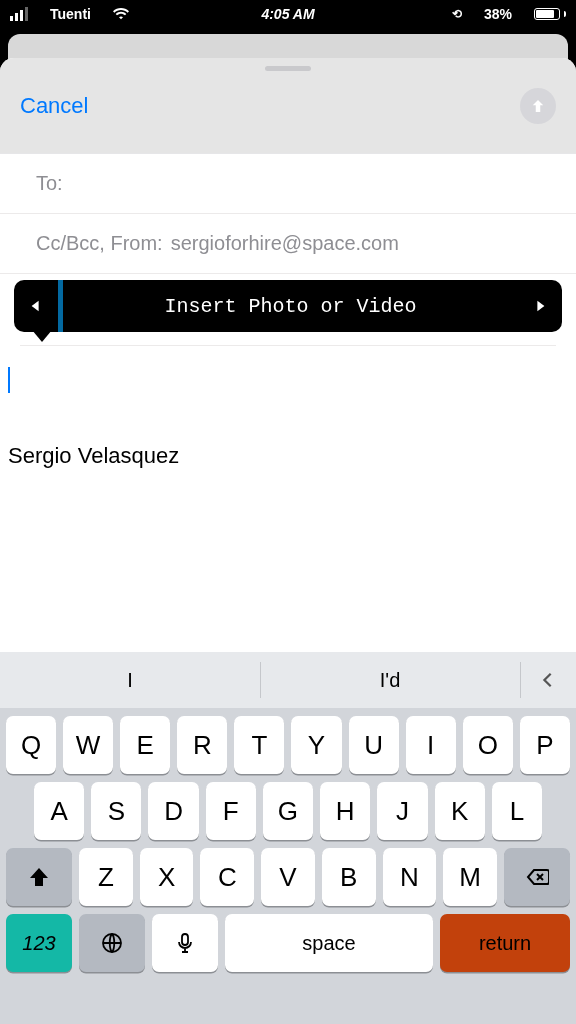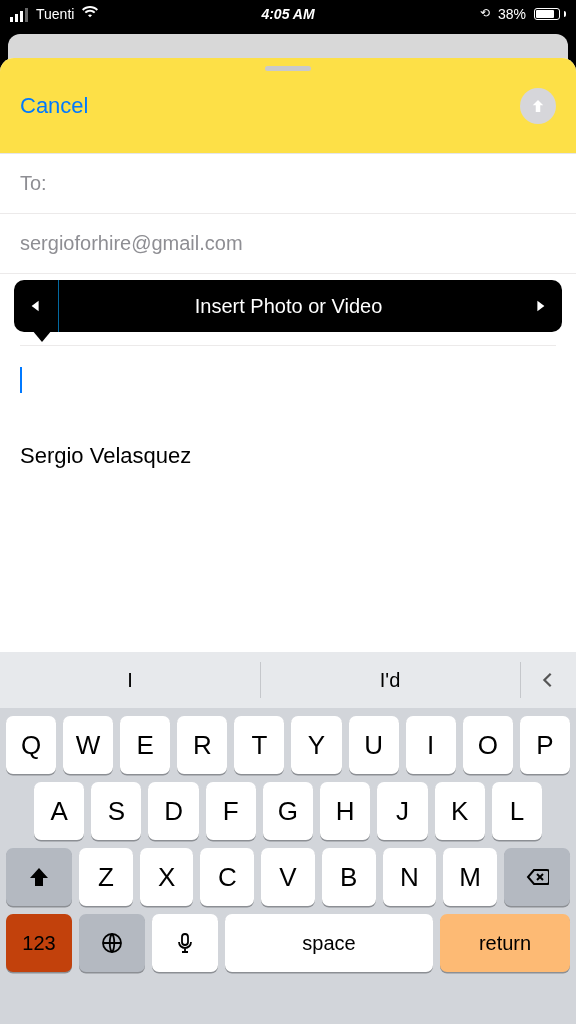--- a/index.html
+++ b/index.html
@@ -1,83 +1,83 @@
 <!DOCTYPE html>
 <html><head>
 <meta charset="utf-8">
 <style>
   * { box-sizing: border-box; margin: 0; padding: 0; font-family: -apple-system, "Helvetica Neue", Arial, sans-serif; }
   html, body { width: 576px; height: 1024px; background: #000; overflow: hidden; }
   .device { width: 576px; height: 1024px; position: relative; background:#000; }
 
   
   .statusbar { height: 28px; color:#fff; font-size:14px; display:flex; align-items:center; justify-content:space-between; padding:0 10px; }
-  .sb-left, .sb-right { display:flex; gap:8px; }
+  .sb-left, .sb-right { display:flex; align-items:center; gap:22px;font-weight:bold; }
   .sb-time { position:absolute; left:50%; transform:translateX(-50%); font-weight:600;font-style:italic; }
   .signal { display:flex; align-items:flex-end; gap:2px; }
   .signal span { width:3px; background:#fff; display:block; }
   .signal span:nth-child(1){height:5px}
   .signal span:nth-child(2){height:8px}
   .signal span:nth-child(3){height:11px}
   .signal span:nth-child(4){height:14px;background:#666}
   .wifi { width:16px; height:12px; }
   .lockrot { font-size:12px; }
   .battery { display:flex; align-items:center; gap:4px; }
   .batt-body { width:26px; height:12px; border:1.5px solid #fff; border-radius:3px; position:relative; padding:1px; }
   .batt-fill { background:#fff; height:100%; border-radius:1px; }
   .batt-cap { width:2px; height:6px; background:#fff; border-radius:0 2px 2px 0; }
 
   
   .undercard { position:absolute; top:34px; left:8px; right:8px; height:40px; background:#d8d8d8; border-radius:12px 12px 0 0; }
 
   
   .sheet { position:absolute; top:58px; left:0; right:0; bottom:0; background:#fff; border-radius:14px 14px 0 0; overflow:hidden; }
-  .sheet-header { height:96px; background:#fde047; display:flex; align-items:center; justify-content:space-between; padding:0 20px; border-bottom:1px solid #e6e6e8; position:relative; }
+  .sheet-header { height:96px; background:#e5e5e5; display:flex; align-items:center; justify-content:space-between; padding:0 20px; border-bottom:1px solid #e6e6e8; position:relative; }
   .grabber { position:absolute; top:8px; left:50%; transform:translateX(-50%); width:46px; height:5px; background:#c9c9cc; border-radius:3px; }
   .cancel { color:#0079ff; font-size:22px; }
   .title { font-size:22px; font-weight:700; color:#000; position:absolute; left:50%; transform:translateX(-50%); }
   .send-btn { width:36px; height:36px; border-radius:50%; background:#d6d6da; display:flex; align-items:center; justify-content:center; }
   .send-btn svg { width:18px; height:18px; }
 
   .fields { background:#fff; }
-  .field { padding:18px 20px; border-bottom:1px solid #eceaea; font-size:20px; color:#8e8e93; display:flex; gap:8px; align-items:center; }
+  .field { padding:18px 36px; border-bottom:1px solid #eceaea; font-size:20px; color:#8e8e93; display:flex; gap:8px; align-items:center; }
   .field .val { color:#8e8e93; }
 
   
   .popover-wrap { position:relative; height:72px; }
   .popover { position:absolute; top:6px; left:14px; right:14px; height:52px; background:#000; border-radius:10px; display:flex; align-items:stretch; color:#fff; font-size:20px; }
   .pop-arrow, .pop-item { display:flex; align-items:center; justify-content:center; }
   .pop-arrow { width:44px; }
   .pop-arrow svg { width:14px; height:16px; fill:#fff; }
-  .pop-item { flex:1; border-left:1px solid #0369a1; padding:0 20px; white-space:nowrap; }
+  .pop-item { flex:1; border-left:5px solid #0369a1; padding:0 20px; white-space:nowrap;font-family:Liberation Mono, monospace; }
   .pop-item:first-of-type { border-left:none; }
   .popover-tail { position:absolute; top:56px; left:32px; width:0; height:0; border-left:10px solid transparent; border-right:10px solid transparent; border-top:12px solid #000; }
   .sub-divider { position:absolute; bottom:0; left:20px; right:20px; height:1px; background:#eceaea; }
 
   
-  .body-area { padding:18px 20px; font-size:22px; color:#000; line-height:1.4; }
+  .body-area { padding:18px 8px; font-size:22px; color:#000; line-height:1.4; }
   .caret { display:inline-block; width:2px; height:26px; background:#0079ff; vertical-align:middle; }
   .signature { margin-top:46px; }
 
   
   .keyboard { position:absolute; bottom:0; left:0; right:0; height:372px; background:#d2d5da; }
   .suggest { height:56px; display:flex; align-items:stretch; background:#e7e9ec; }
   .sug { flex:1; display:flex; align-items:center; justify-content:center; font-size:20px; color:#000; position:relative; }
   .sug + .sug::before { content:""; position:absolute; left:0; top:10px; bottom:10px; width:1px; background:#c5c7cb; }
   .sug.collapse { flex:0 0 56px; }
   .sug.collapse svg { width:16px; height:18px; stroke:#555; fill:none; stroke-width:2.5; }
 
   .krow { display:flex; gap:7px; padding:8px 6px 0 6px; }
   .krow.r2 { padding-left:34px; padding-right:34px; }
   .key { flex:1; height:58px; background:#fff; border-radius:7px; box-shadow:0 1.5px 0 #8c8f94; display:flex; align-items:center; justify-content:center; font-size:26px; color:#000; }
   .key.fn { background:#b4b9c1; }
   .key.fn.wide { flex:0 0 66px; }
   .key.space { flex:1; font-size:20px; }
-  .key.return { flex:0 0 130px; background:#fdba74; font-size:20px; }
-  .key.num { flex:0 0 66px; background:#c2410c; font-size:20px; }
+  .key.return { flex:0 0 130px; background:#c2410c; font-size:20px; }
+  .key.num { flex:0 0 66px; background:#14b8a6; font-size:20px;font-style:italic; }
   .key.globe, .key.mic { flex:0 0 66px; background:#b4b9c1; }
   .key svg { width:24px; height:24px; }
   .krow.bottom { padding:8px 6px 8px 6px; }
 </style>
 </head>
 <body>
 
 <div class="device">
 
   <div class="statusbar">
@@ -118,21 +118,22 @@
           </svg>
       </div>
     </div>
 
     <div class="fields">
       <div class="field">
         <span>To:</span>
         <span class="val"></span>
       </div>
       <div class="field">
-        <span class="val">sergioforhire@gmail.com</span>
+        <span>Cc/Bcc, From:</span>
+        <span class="val">sergioforhire@space.com</span>
       </div>
     </div>
 
     <div class="popover-wrap">
       <div class="popover">
         <div class="pop-arrow">
           <svg viewBox="0 0 16 16">
               <path d="M11 2v12L3 8z"></path>
             </svg>
         </div>

